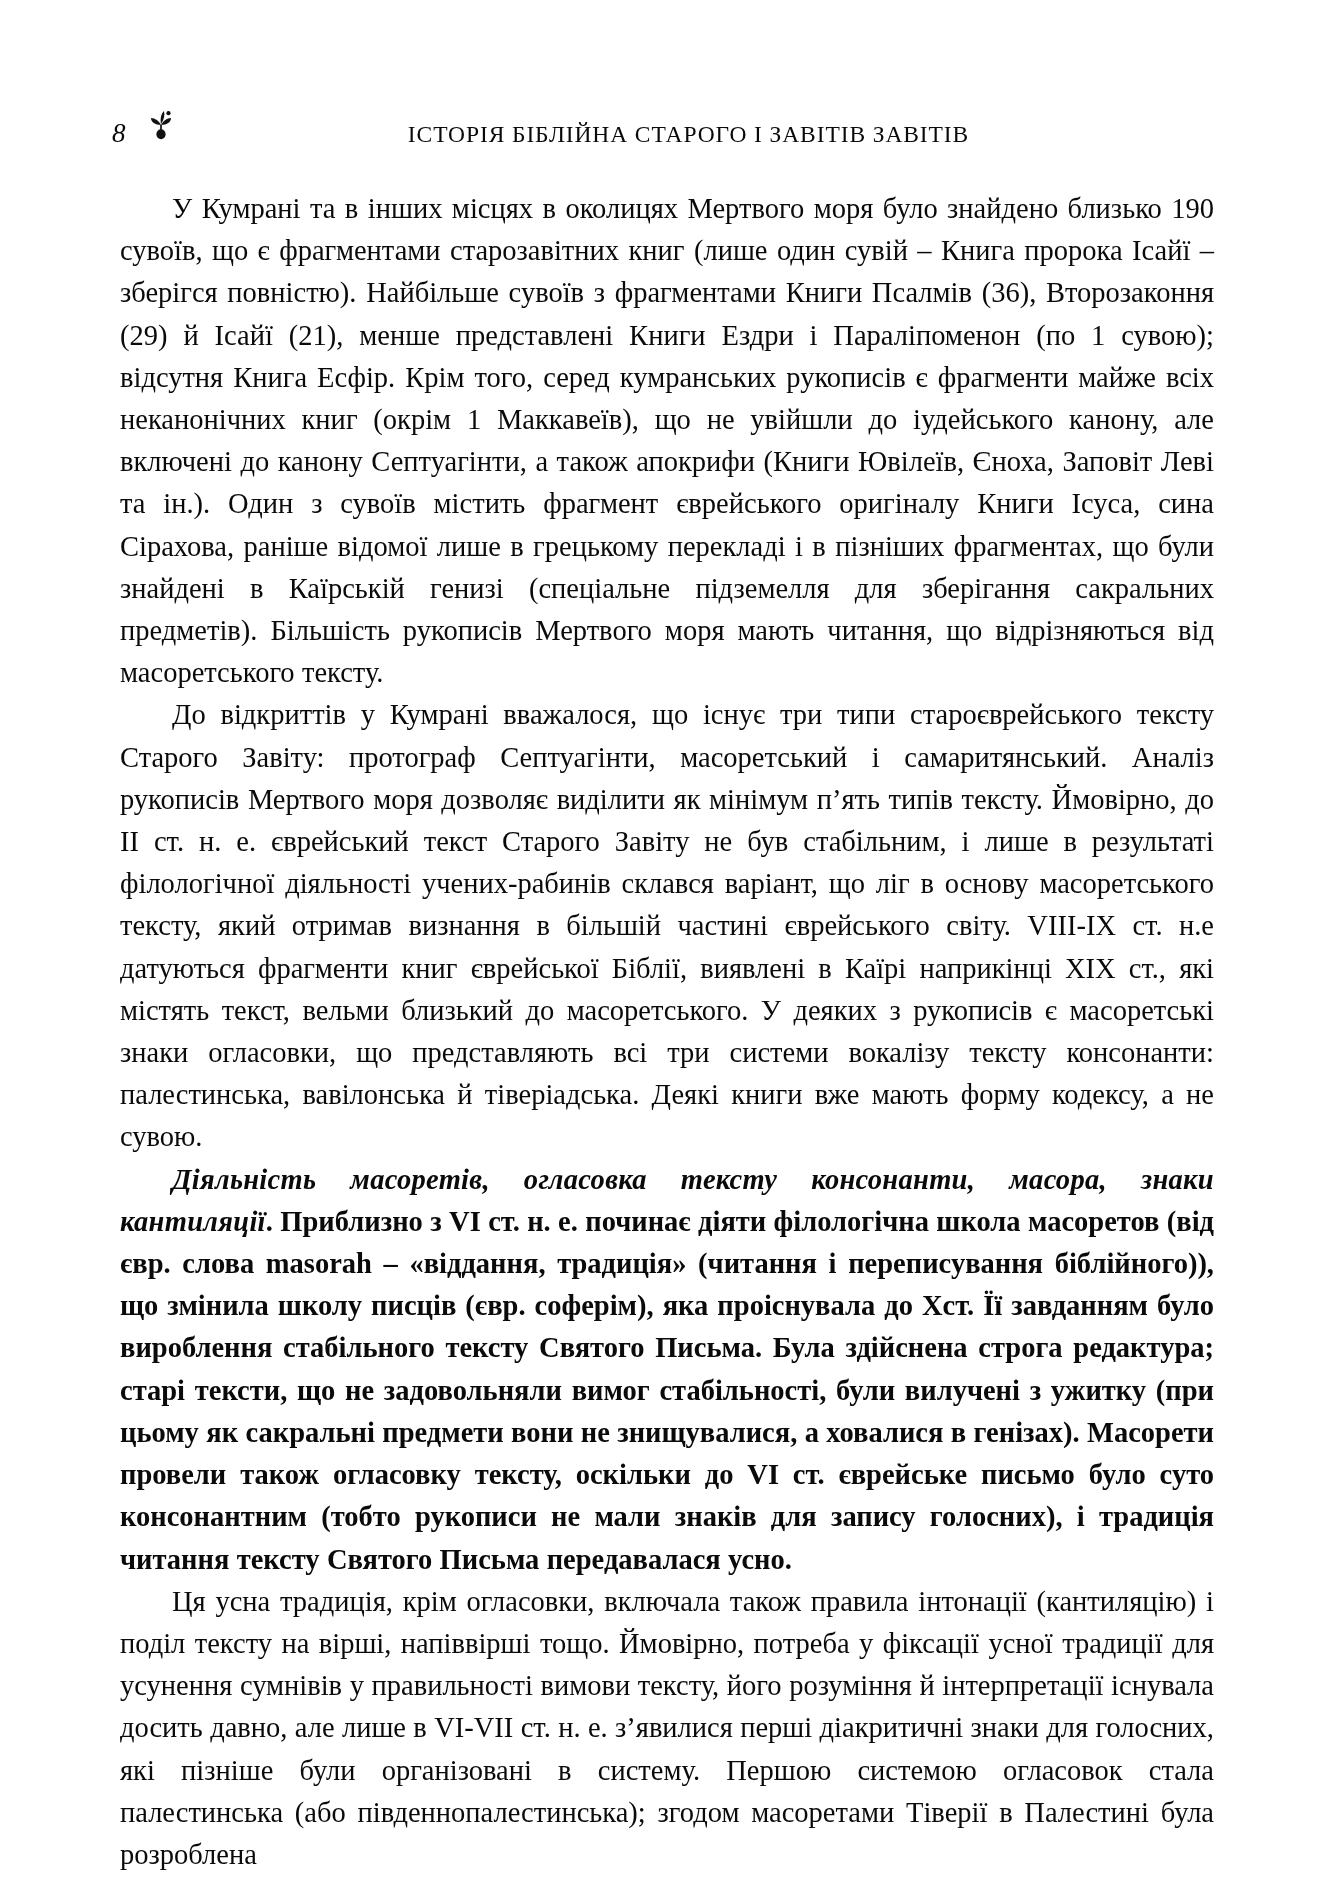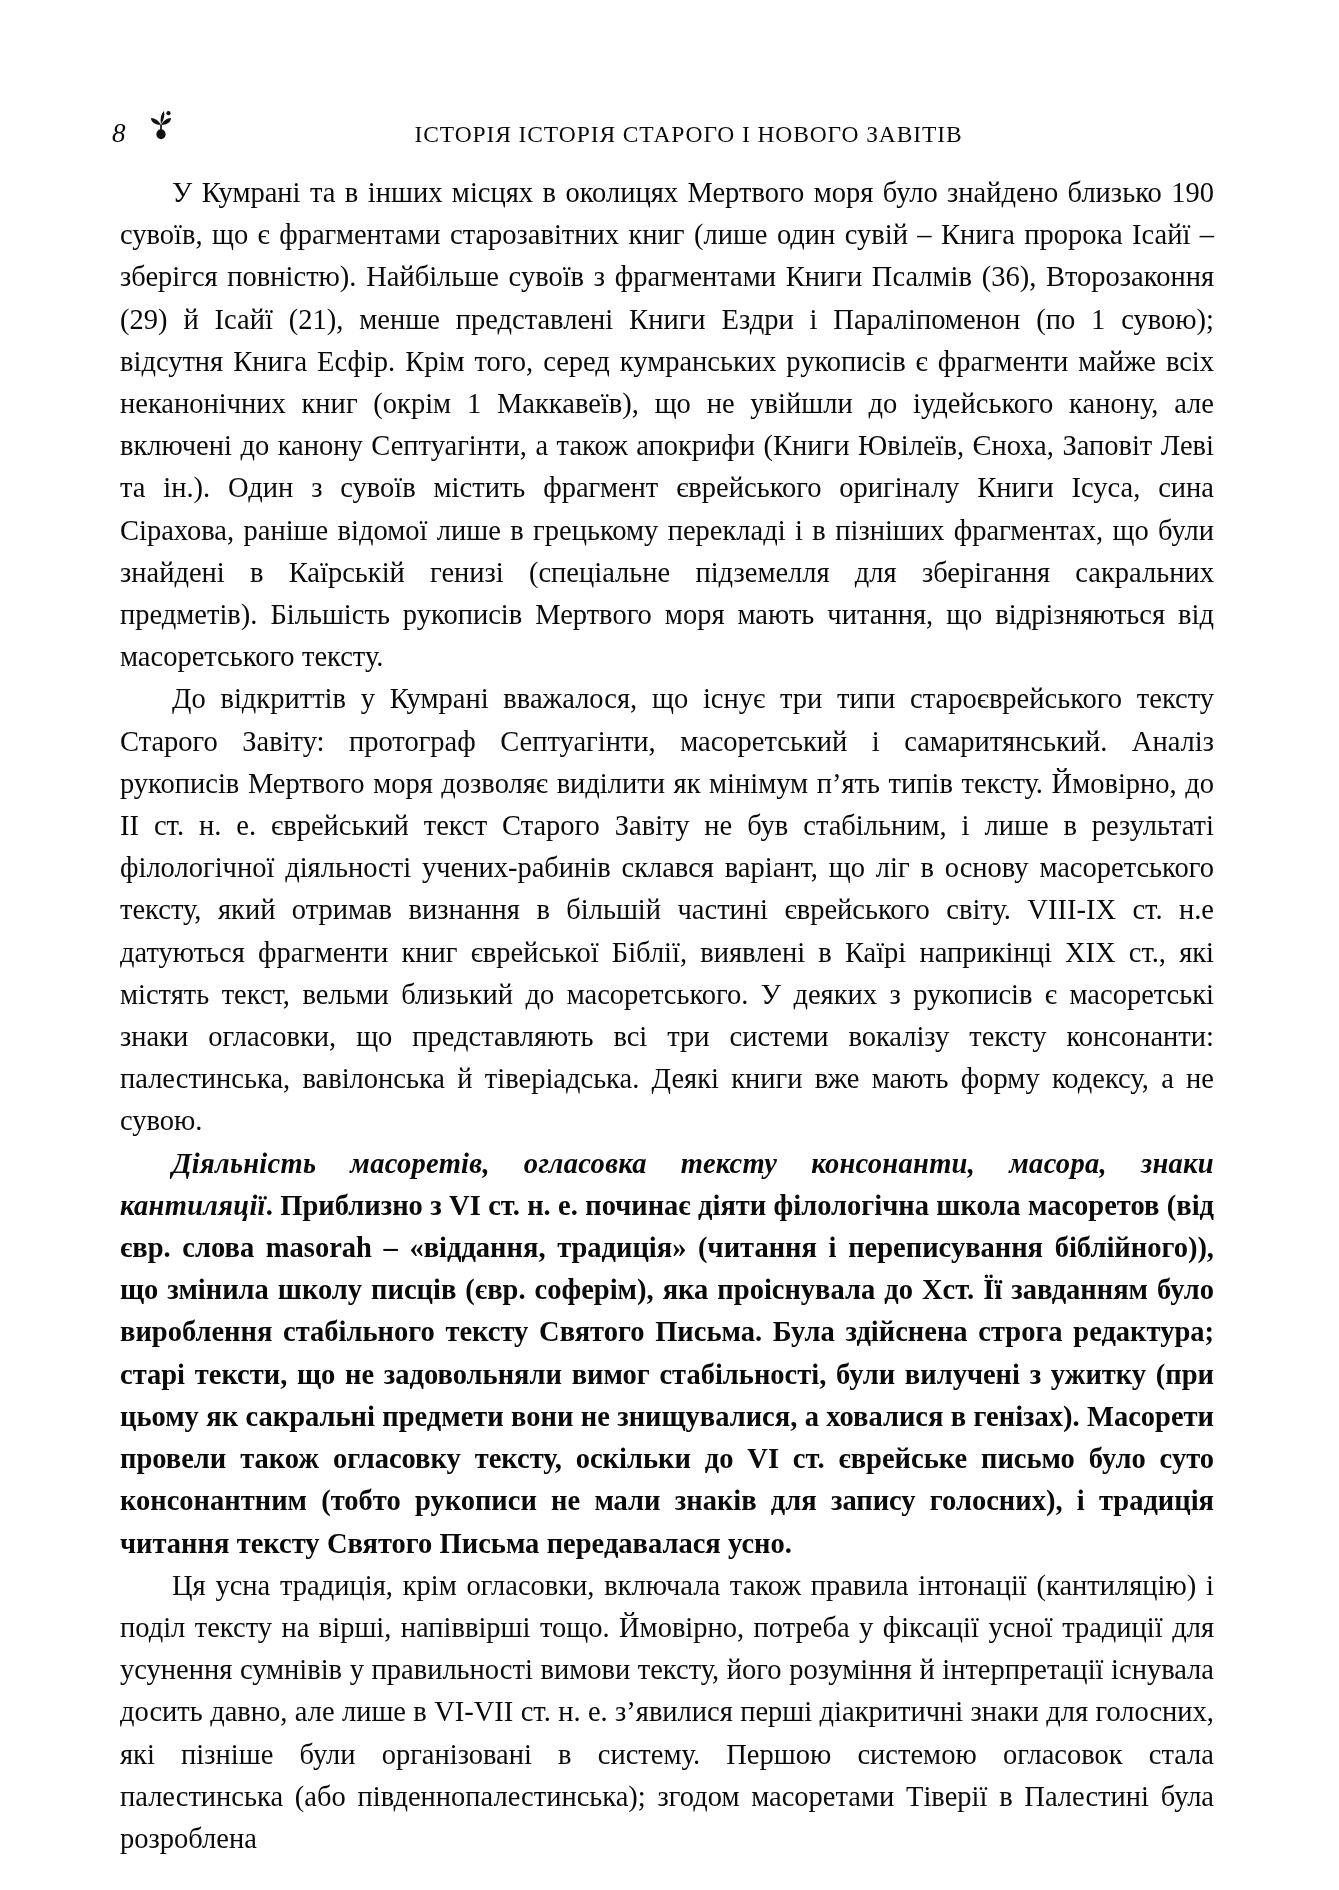--- a/index.html
+++ b/index.html
@@ -51,21 +51,21 @@
     text-align: center;
     font-size: 23.5px;
     letter-spacing: 0.9px;
     white-space: nowrap;
     transform: translateX(-14px);
   }
 
   
   .textblock {
     position: absolute;
-    top: 172px;
+    top: 188px;
     left: 120px;
     width: 1094px;
   }
   p.para {
     margin: 0;
     font-size: 28.5px;
     line-height: 42.2px;
     text-align: justify;
     text-indent: 52px;
     text-justify: inter-word;
@@ -92,21 +92,21 @@
     <span class="head-ornament">
       <svg width="26" height="30" viewBox="0 0 26 30" aria-hidden="true">
         <path d="M13 29 C13 22 13 19 13 15" stroke="#111" stroke-width="1.7" fill="none"></path>
         <ellipse cx="13" cy="24.2" rx="4.6" ry="5.0" fill="#111"></ellipse>
         <path d="M13 15 C7 15 3 12 3 8 C7 8 11 11 13 15 Z" fill="#111"></path>
         <path d="M13 15 C19 15 23 12 23 8 C19 8 15 11 13 15 Z" fill="#111"></path>
         <path d="M13 14 C12 9 13 4 16 1 C17 5 16 10 13 14 Z" fill="#111"></path>
         <circle cx="20.5" cy="3.2" r="2.1" fill="#111"></circle>
       </svg>
     </span>
-    <span class="head-title">ІСТОРІЯ ІСТОРІЯ СТАРОГО І НОВОГО ЗАВІТІВ</span>
+    <span class="head-title">ІСТОРІЯ БІБЛІЙНА СТАРОГО І ЗАВІТІВ ЗАВІТІВ</span>
   </div>
 
   <div class="textblock">
 
     <p class="para"><span>У Кумрані та в інших місцях в околицях Мертвого моря було знайдено близько 190 сувоїв, що є фрагментами старозавітних книг (лише один сувій – Книга пророка Ісайї – зберігся повністю). Найбільше сувоїв з фрагментами Книги Псалмів (36), Второзаконня (29) й Ісайї (21), менше представлені Книги Ездри і Параліпоменон (по 1 сувою); відсутня Книга Есфір. Крім того, серед кумранських рукописів є фрагменти майже всіх неканонічних книг (окрім 1 Маккавеїв), що не увійшли до іудейського канону, але включені до канону Септуагінти, а також апокрифи (Книги Ювілеїв, Єноха, Заповіт Леві та ін.). Один з сувоїв містить фрагмент єврейського оригіналу Книги Ісуса, сина Сірахова, раніше відомої лише в грецькому перекладі і в пізніших фрагментах, що були знайдені в Каїрській генизі (спеціальне підземелля для зберігання сакральних предметів). Більшість рукописів Мертвого моря мають читання, що відрізняються від масоретського тексту.</span></p>
 
     <p class="para"><span>До відкриттів у Кумрані вважалося, що існує три типи староєврейського тексту Старого Завіту: протограф Септуагінти, масоретський і самаритянський. Аналіз рукописів Мертвого моря дозволяє виділити як мінімум п’ять типів тексту. Ймовірно, до II ст. н. е. єврейський текст Старого Завіту не був стабільним, і лише в результаті філологічної діяльності учених-рабинів склався варіант, що ліг в основу масоретського тексту, який отримав визнання в більшій частині єврейського світу. VIII-IX ст. н.е датуються фрагменти книг єврейської Біблії, виявлені в Каїрі наприкінці XIX ст., які містять текст, вельми близький до масоретського. У деяких з рукописів є масоретські знаки огласовки, що представляють всі три системи вокалізу тексту консонанти: палестинська, вавілонська й тіверіадська. Деякі книги вже мають форму кодексу, а не сувою.</span></p>
 
     <p class="para"><span class="run-bi">Діяльність масоретів, огласовка тексту консонанти, масора, знаки кантиляції</span><span class="run-roman">. Приблизно з VI ст. н. е. починає діяти філологічна школа масоретов (від євр. слова masorah – «віддання, традиція» (читання і переписування біблійного)), що змінила школу писців (євр. соферім), яка проіснувала до Хст. Її завданням було вироблення стабільного тексту Святого Письма. Була здійснена строга редактура; старі тексти, що не задовольняли вимог стабільності, були вилучені з ужитку (при цьому як сакральні предмети вони не знищувалися, а ховалися в генізах). Масорети провели також огласовку тексту, оскільки до VI ст. єврейське письмо було суто консонантним (тобто рукописи не мали знаків для запису голосних), і традиція читання тексту Святого Письма передавалася усно.</span></p>
 

